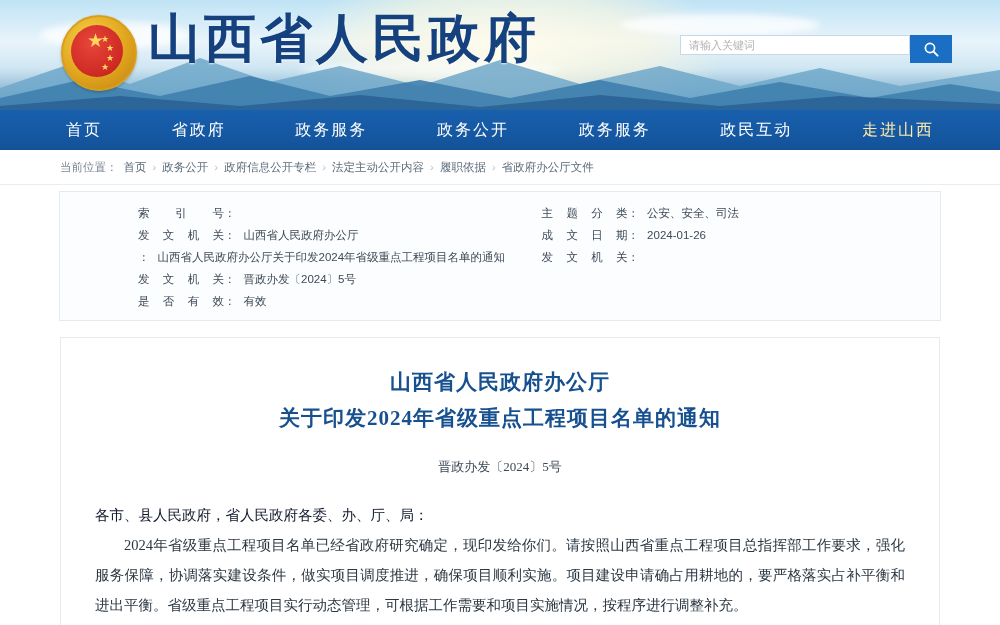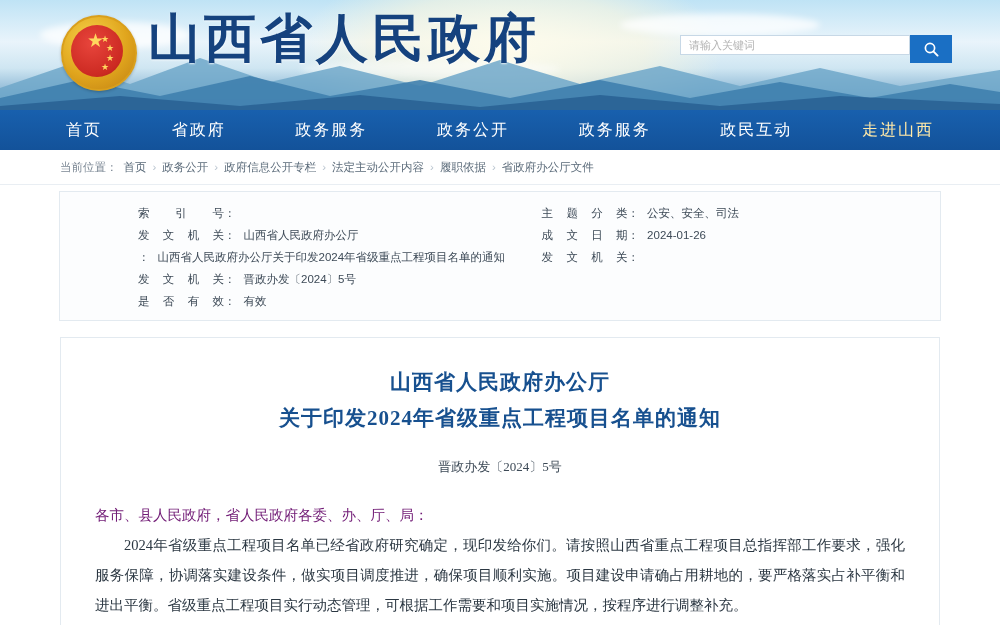--- a/index.html
+++ b/index.html
@@ -231,21 +231,21 @@
   .doc-docnum {
     text-align: center;
     font-family: "Liberation Serif", serif;
     font-size: 13px;
     color: #3d4a57;
     margin-top: 22px;
   }
   .doc-salutation {
     font-family: "Liberation Serif", serif;
     font-size: 14.5px;
-    color: #701a75;
+    color: #0f172a;
     margin-top: 24px;
     line-height: 30px;
   }
   .doc-para {
     font-family: "Liberation Serif", serif;
     font-size: 14.5px;
     color: #2b3742;
     line-height: 30px;
     text-indent: 2em;
     text-align: justify;

